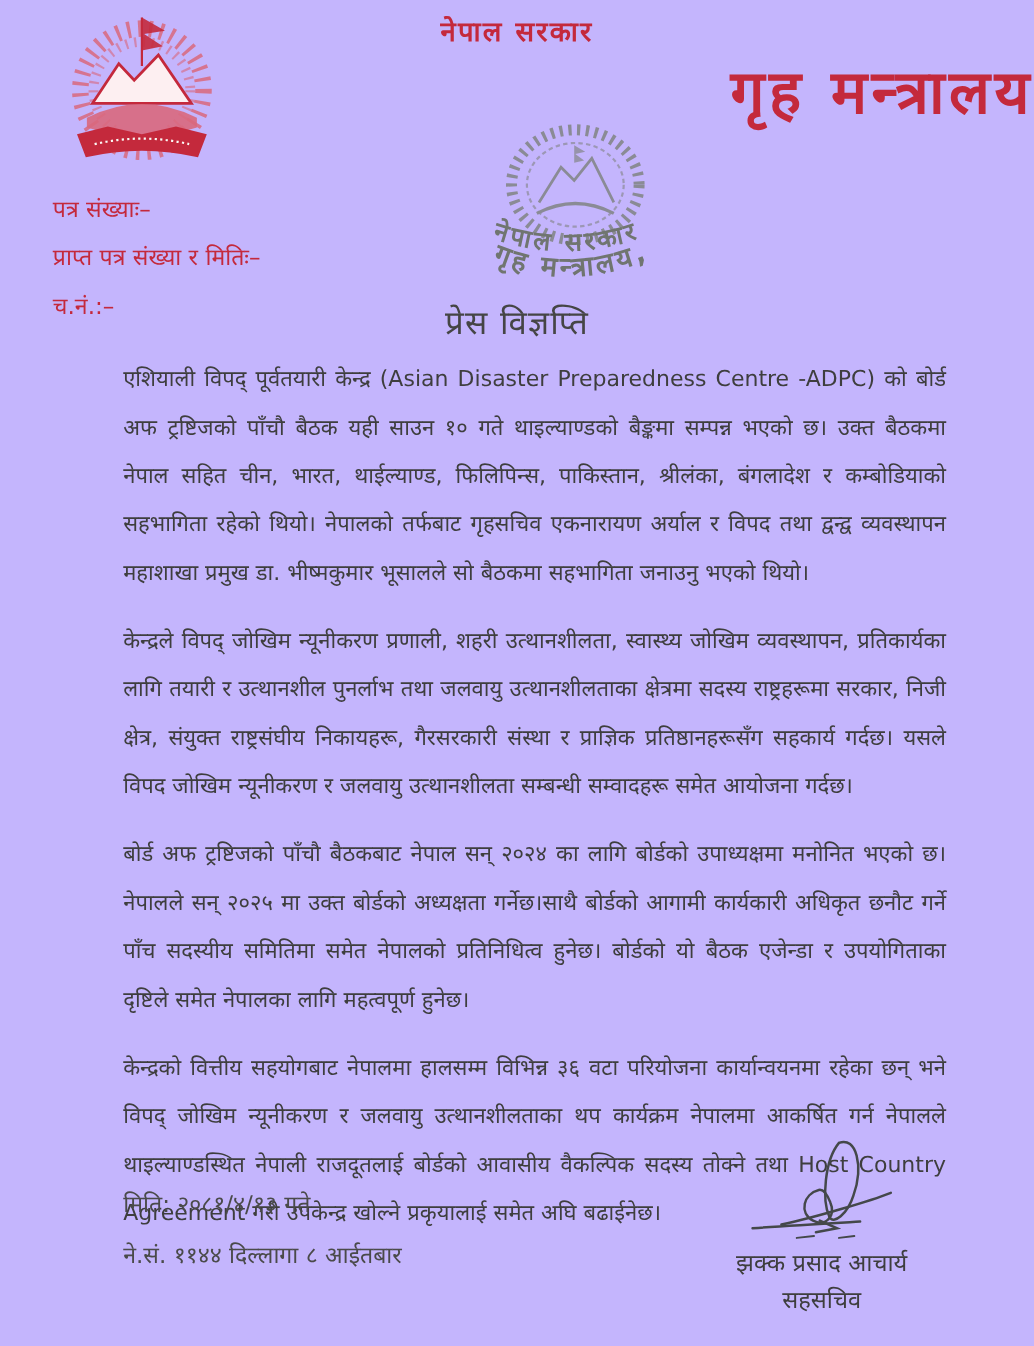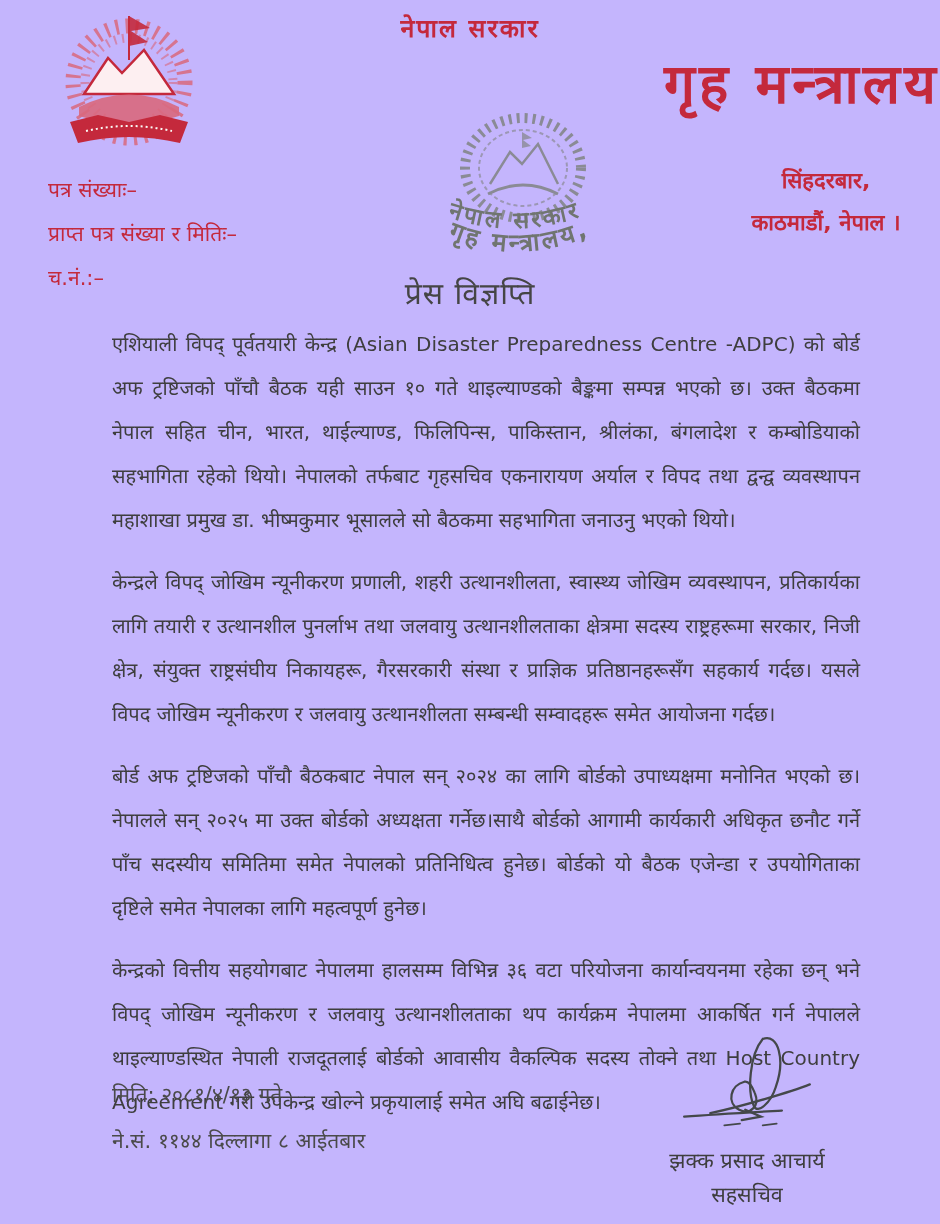--- a/index.html
+++ b/index.html
@@ -52,21 +52,21 @@
   
   .date-block{
     position:absolute;left:112px;top:1072px;
     font-size:21px;line-height:46px;color:#4a4a4a;
   }
   .sign-block{
     position:absolute;left:622px;top:1032px;width:250px;
     text-align:center;color:#3e3e3e;
   }
   .sign-scribble{width:190px;height:96px;margin:0 auto;display:block;}
-  .sign-name{font-size:21.5px;line-height:34px;margin-top:16px;}
+  .sign-name{font-size:21.5px;line-height:34px;margin-top:4px;}
   .sign-title{font-size:21.5px;line-height:34px;}
 </style>
 </head>
 <body>
 
 <div class="page">
 
   <svg class="emblem" viewBox="0 0 155 150" aria-hidden="true">
     <g fill="none" stroke="#d9687d">
       <circle cx="77" cy="72" r="56" stroke-width="15" stroke-dasharray="3 7" opacity=".85"></circle>
@@ -102,24 +102,20 @@
       <textPath href="#stampArc2" xlink:href="#stampArc2" startOffset="4">गृह मन्त्रालय,</textPath>
     </text>
   </svg>
 
   <div class="ref-block">
     <div>पत्र संख्याः–</div>
     <div>प्राप्त पत्र संख्या र मितिः–</div>
     <div>च.नं.:–</div>
   </div>
 
-  <div class="addr-block">
-    <div>सिंहदरबार,</div>
-    <div>काठमाडौं, नेपाल ।</div>
-  </div>
 
   <div class="doc-title">प्रेस विज्ञप्ति</div>
 
   <div class="body-text">
     <p>एशियाली विपद् पूर्वतयारी केन्द्र (Asian Disaster Preparedness Centre -ADPC) को बोर्ड अफ ट्रष्टिजको पाँचौ बैठक यही साउन १० गते थाइल्याण्डको बैङ्कमा सम्पन्न भएको छ।  उक्त बैठकमा नेपाल सहित चीन, भारत, थाईल्याण्ड, फिलिपिन्स, पाकिस्तान, श्रीलंका, बंगलादेश र कम्बोडियाको सहभागिता रहेको थियो।  नेपालको तर्फबाट गृहसचिव एकनारायण अर्याल र विपद तथा द्वन्द्व व्यवस्थापन महाशाखा प्रमुख डा. भीष्मकुमार भूसालले सो बैठकमा सहभागिता जनाउनु भएको थियो।</p>
     <p>केन्द्रले विपद् जोखिम न्यूनीकरण प्रणाली, शहरी उत्थानशीलता, स्वास्थ्य जोखिम व्यवस्थापन, प्रतिकार्यका लागि तयारी र उत्थानशील पुनर्लाभ तथा जलवायु उत्थानशीलताका क्षेत्रमा सदस्य राष्ट्रहरूमा सरकार, निजी क्षेत्र, संयुक्त राष्ट्रसंघीय निकायहरू, गैरसरकारी संस्था र प्राज्ञिक प्रतिष्ठानहरूसँग सहकार्य गर्दछ।  यसले विपद जोखिम न्यूनीकरण र जलवायु उत्थानशीलता सम्बन्धी सम्वादहरू समेत आयोजना गर्दछ।</p>
     <p>बोर्ड अफ ट्रष्टिजको पाँचौ बैठकबाट नेपाल सन् २०२४ का लागि बोर्डको उपाध्यक्षमा मनोनित भएको छ।  नेपालले सन् २०२५ मा उक्त बोर्डको अध्यक्षता गर्नेछ।साथै बोर्डको आगामी कार्यकारी अधिकृत छनौट गर्ने पाँच सदस्यीय समितिमा समेत नेपालको प्रतिनिधित्व हुनेछ।  बोर्डको यो बैठक एजेन्डा र उपयोगिताका दृष्टिले समेत नेपालका लागि महत्वपूर्ण हुनेछ।</p>
     <p>केन्द्रको वित्तीय सहयोगबाट नेपालमा हालसम्म विभिन्न ३६ वटा परियोजना कार्यान्वयनमा रहेका छन् भने विपद् जोखिम न्यूनीकरण र जलवायु उत्थानशीलताका थप कार्यक्रम नेपालमा आकर्षित गर्न नेपालले थाइल्याण्डस्थित नेपाली राजदूतलाई बोर्डको आवासीय वैकल्पिक सदस्य तोक्ने तथा Host Country Agreement  गरी उपकेन्द्र खोल्ने प्रकृयालाई समेत अघि बढाईनेछ।</p>
   </div>
 

